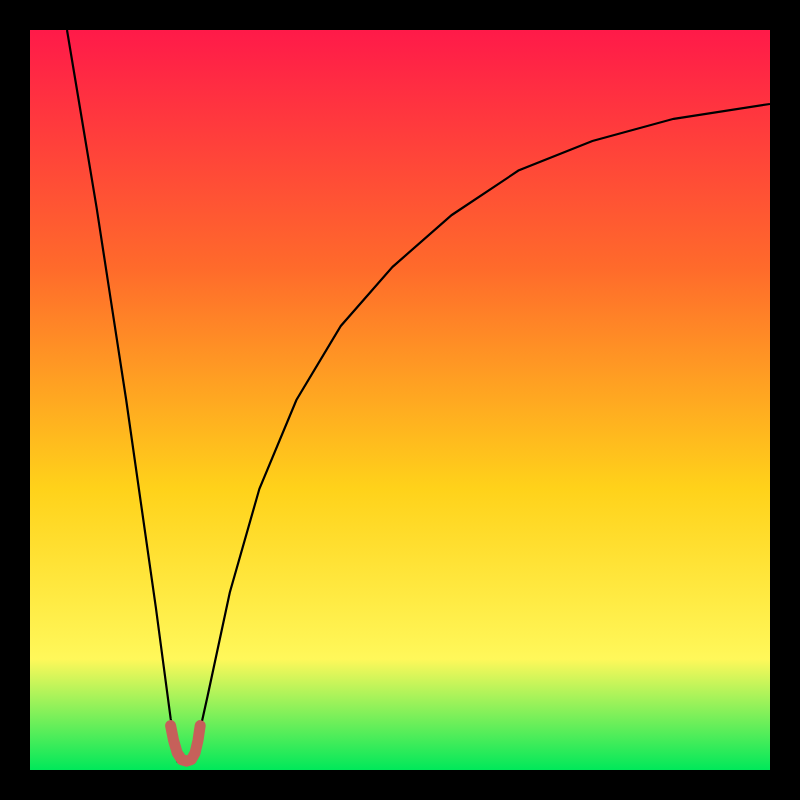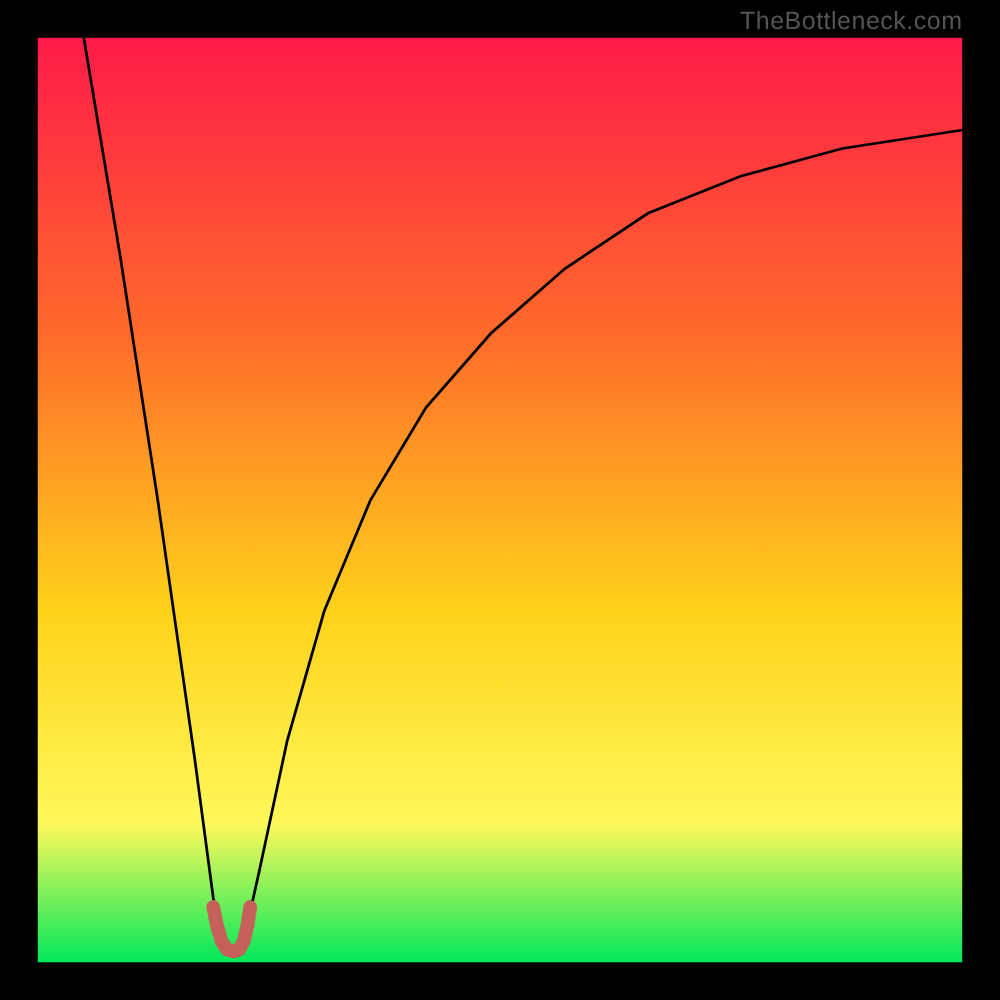--- a/index.html
+++ b/index.html
@@ -34,21 +34,20 @@
     letter-spacing: 0.4px;
   }
   svg {
     display: block;
   }
 </style>
 </head>
 <body>
 <div class="outer">
 
-  <div class="watermark">TheBottleneck.com</div>
 
   <div class="plot-area">
     <svg id="chart-svg" width="740" height="740" viewBox="0 0 740 740">
       <defs>
         <linearGradient id="bg-grad" x1="0" y1="0" x2="0" y2="1">
           <stop id="g0" offset="0%" stop-color="#ff1a49"></stop>
           <stop id="g1" offset="32%" stop-color="#ff6a2b"></stop>
           <stop id="g2" offset="62%" stop-color="#ffd21a"></stop>
           <stop id="g3" offset="85%" stop-color="#fff85a"></stop>
           <stop id="g4" offset="100%" stop-color="#00e85a"></stop>

